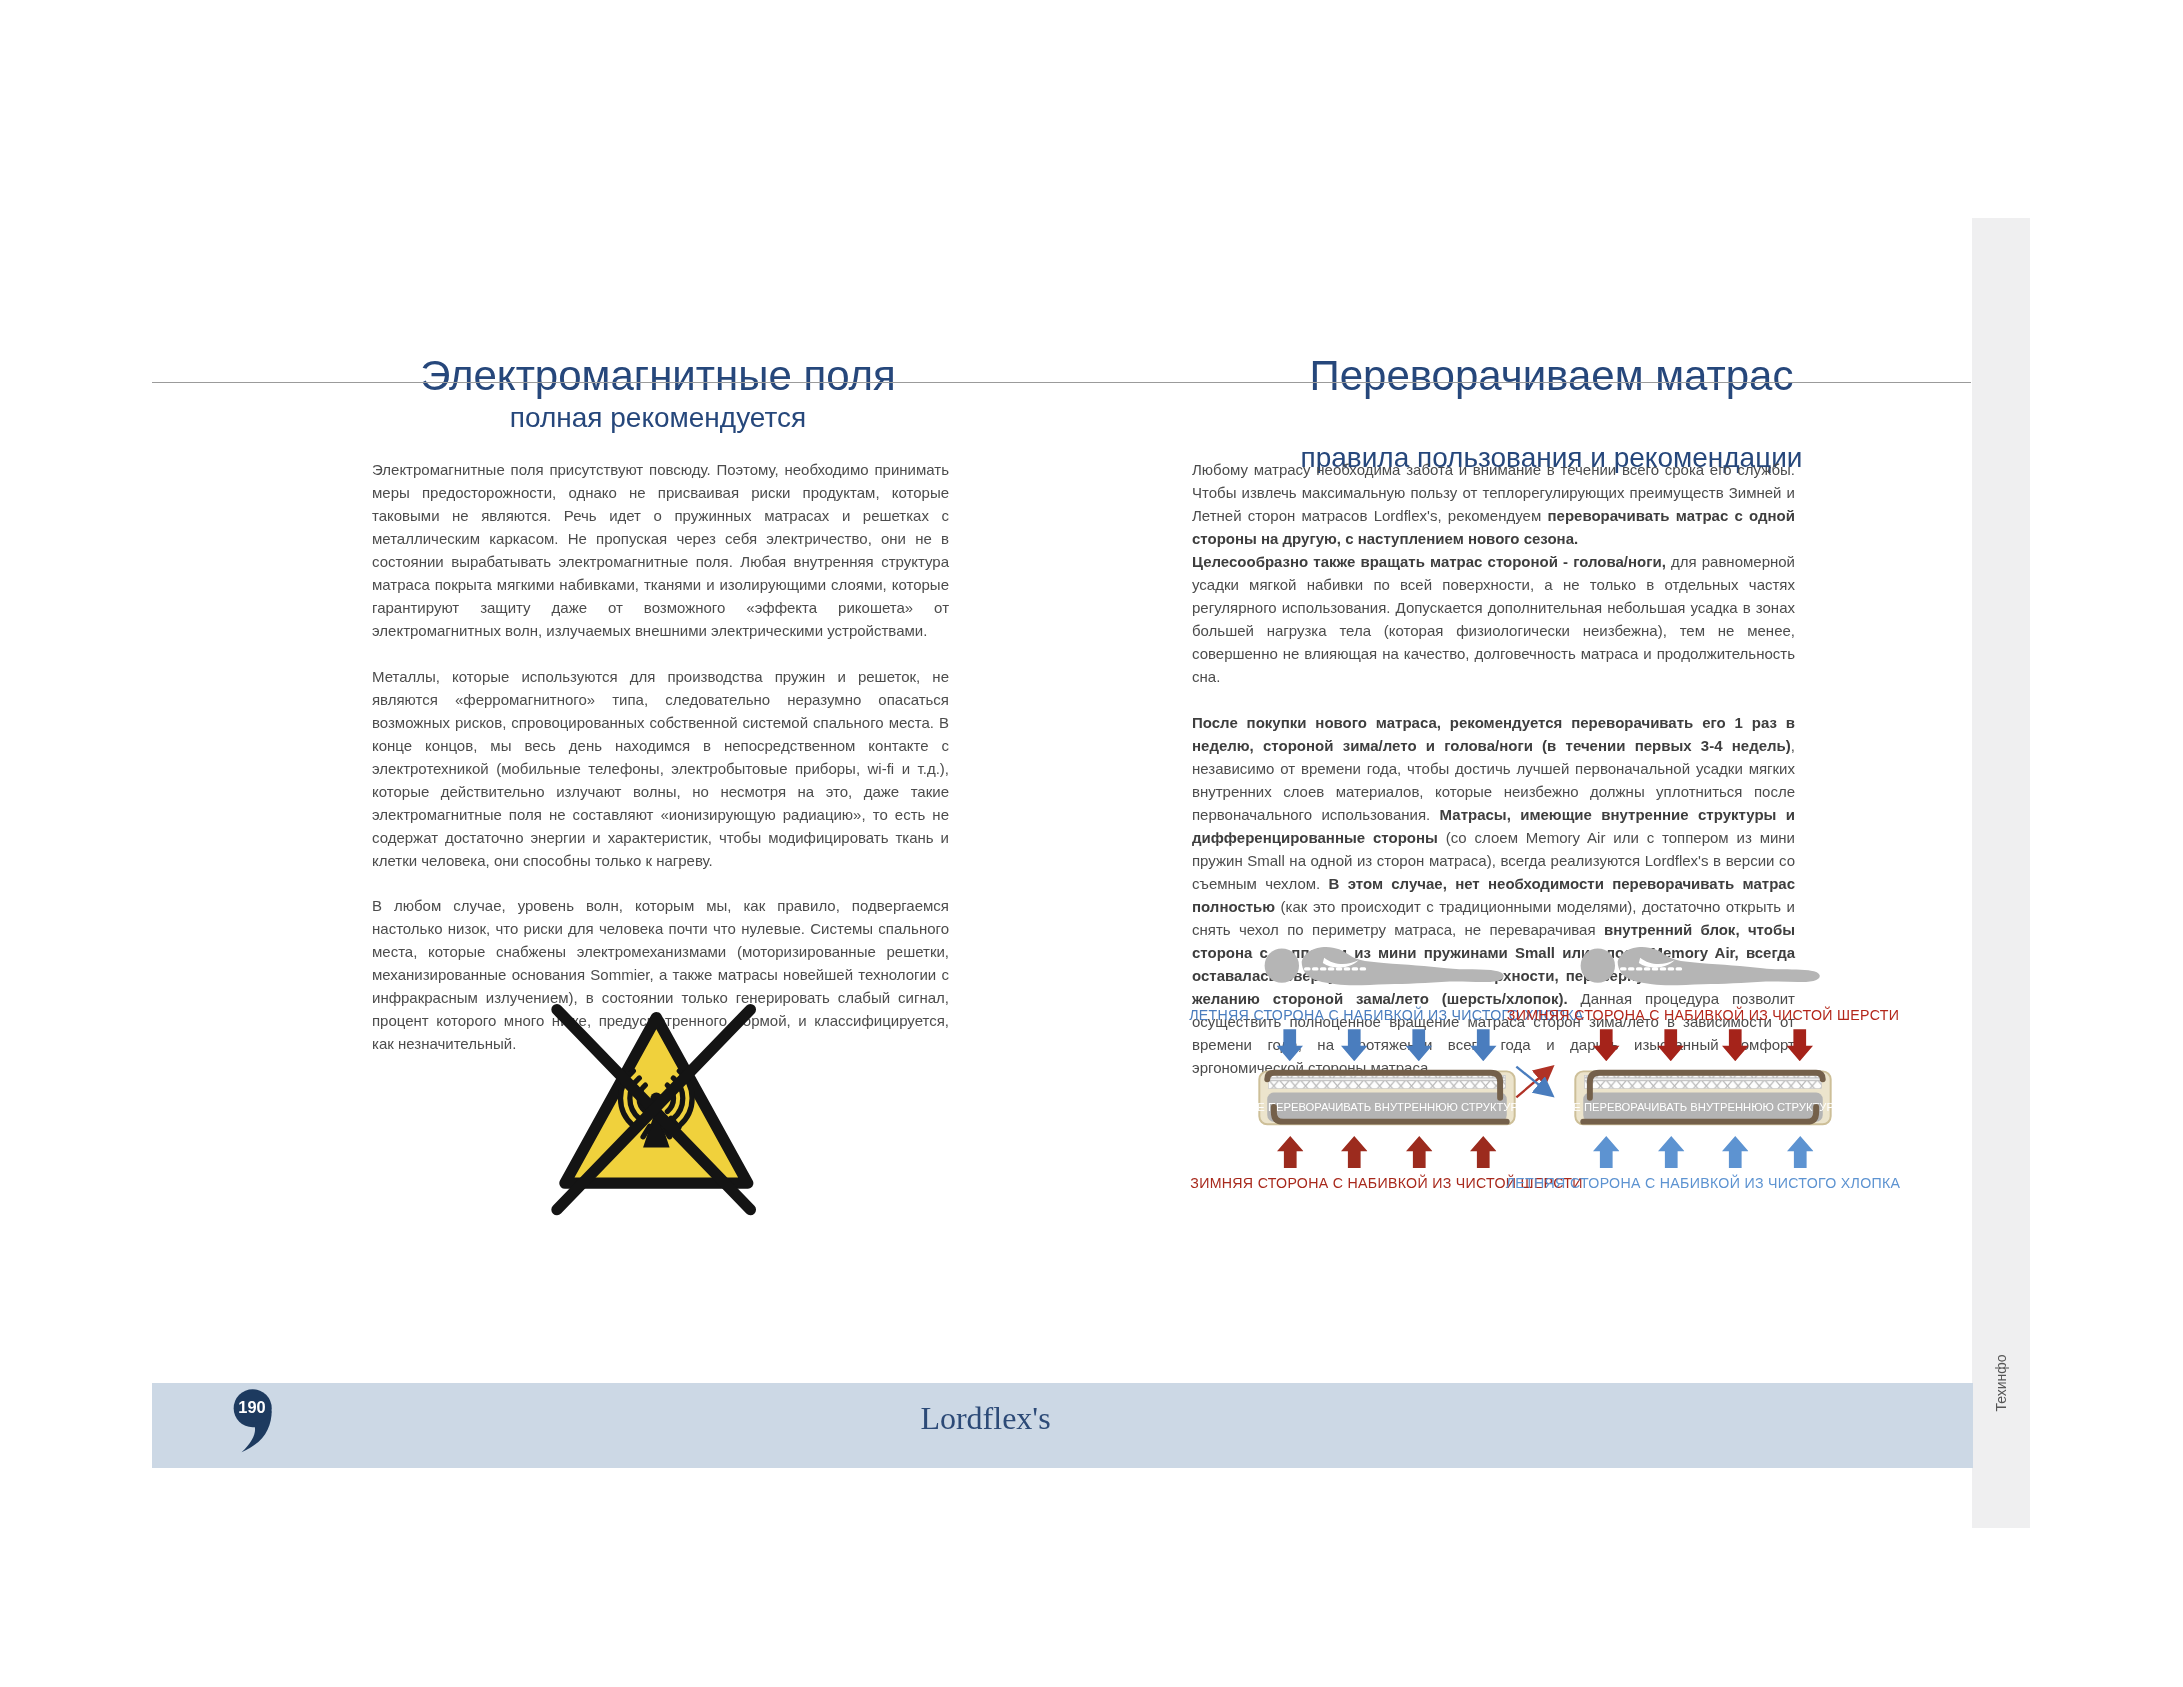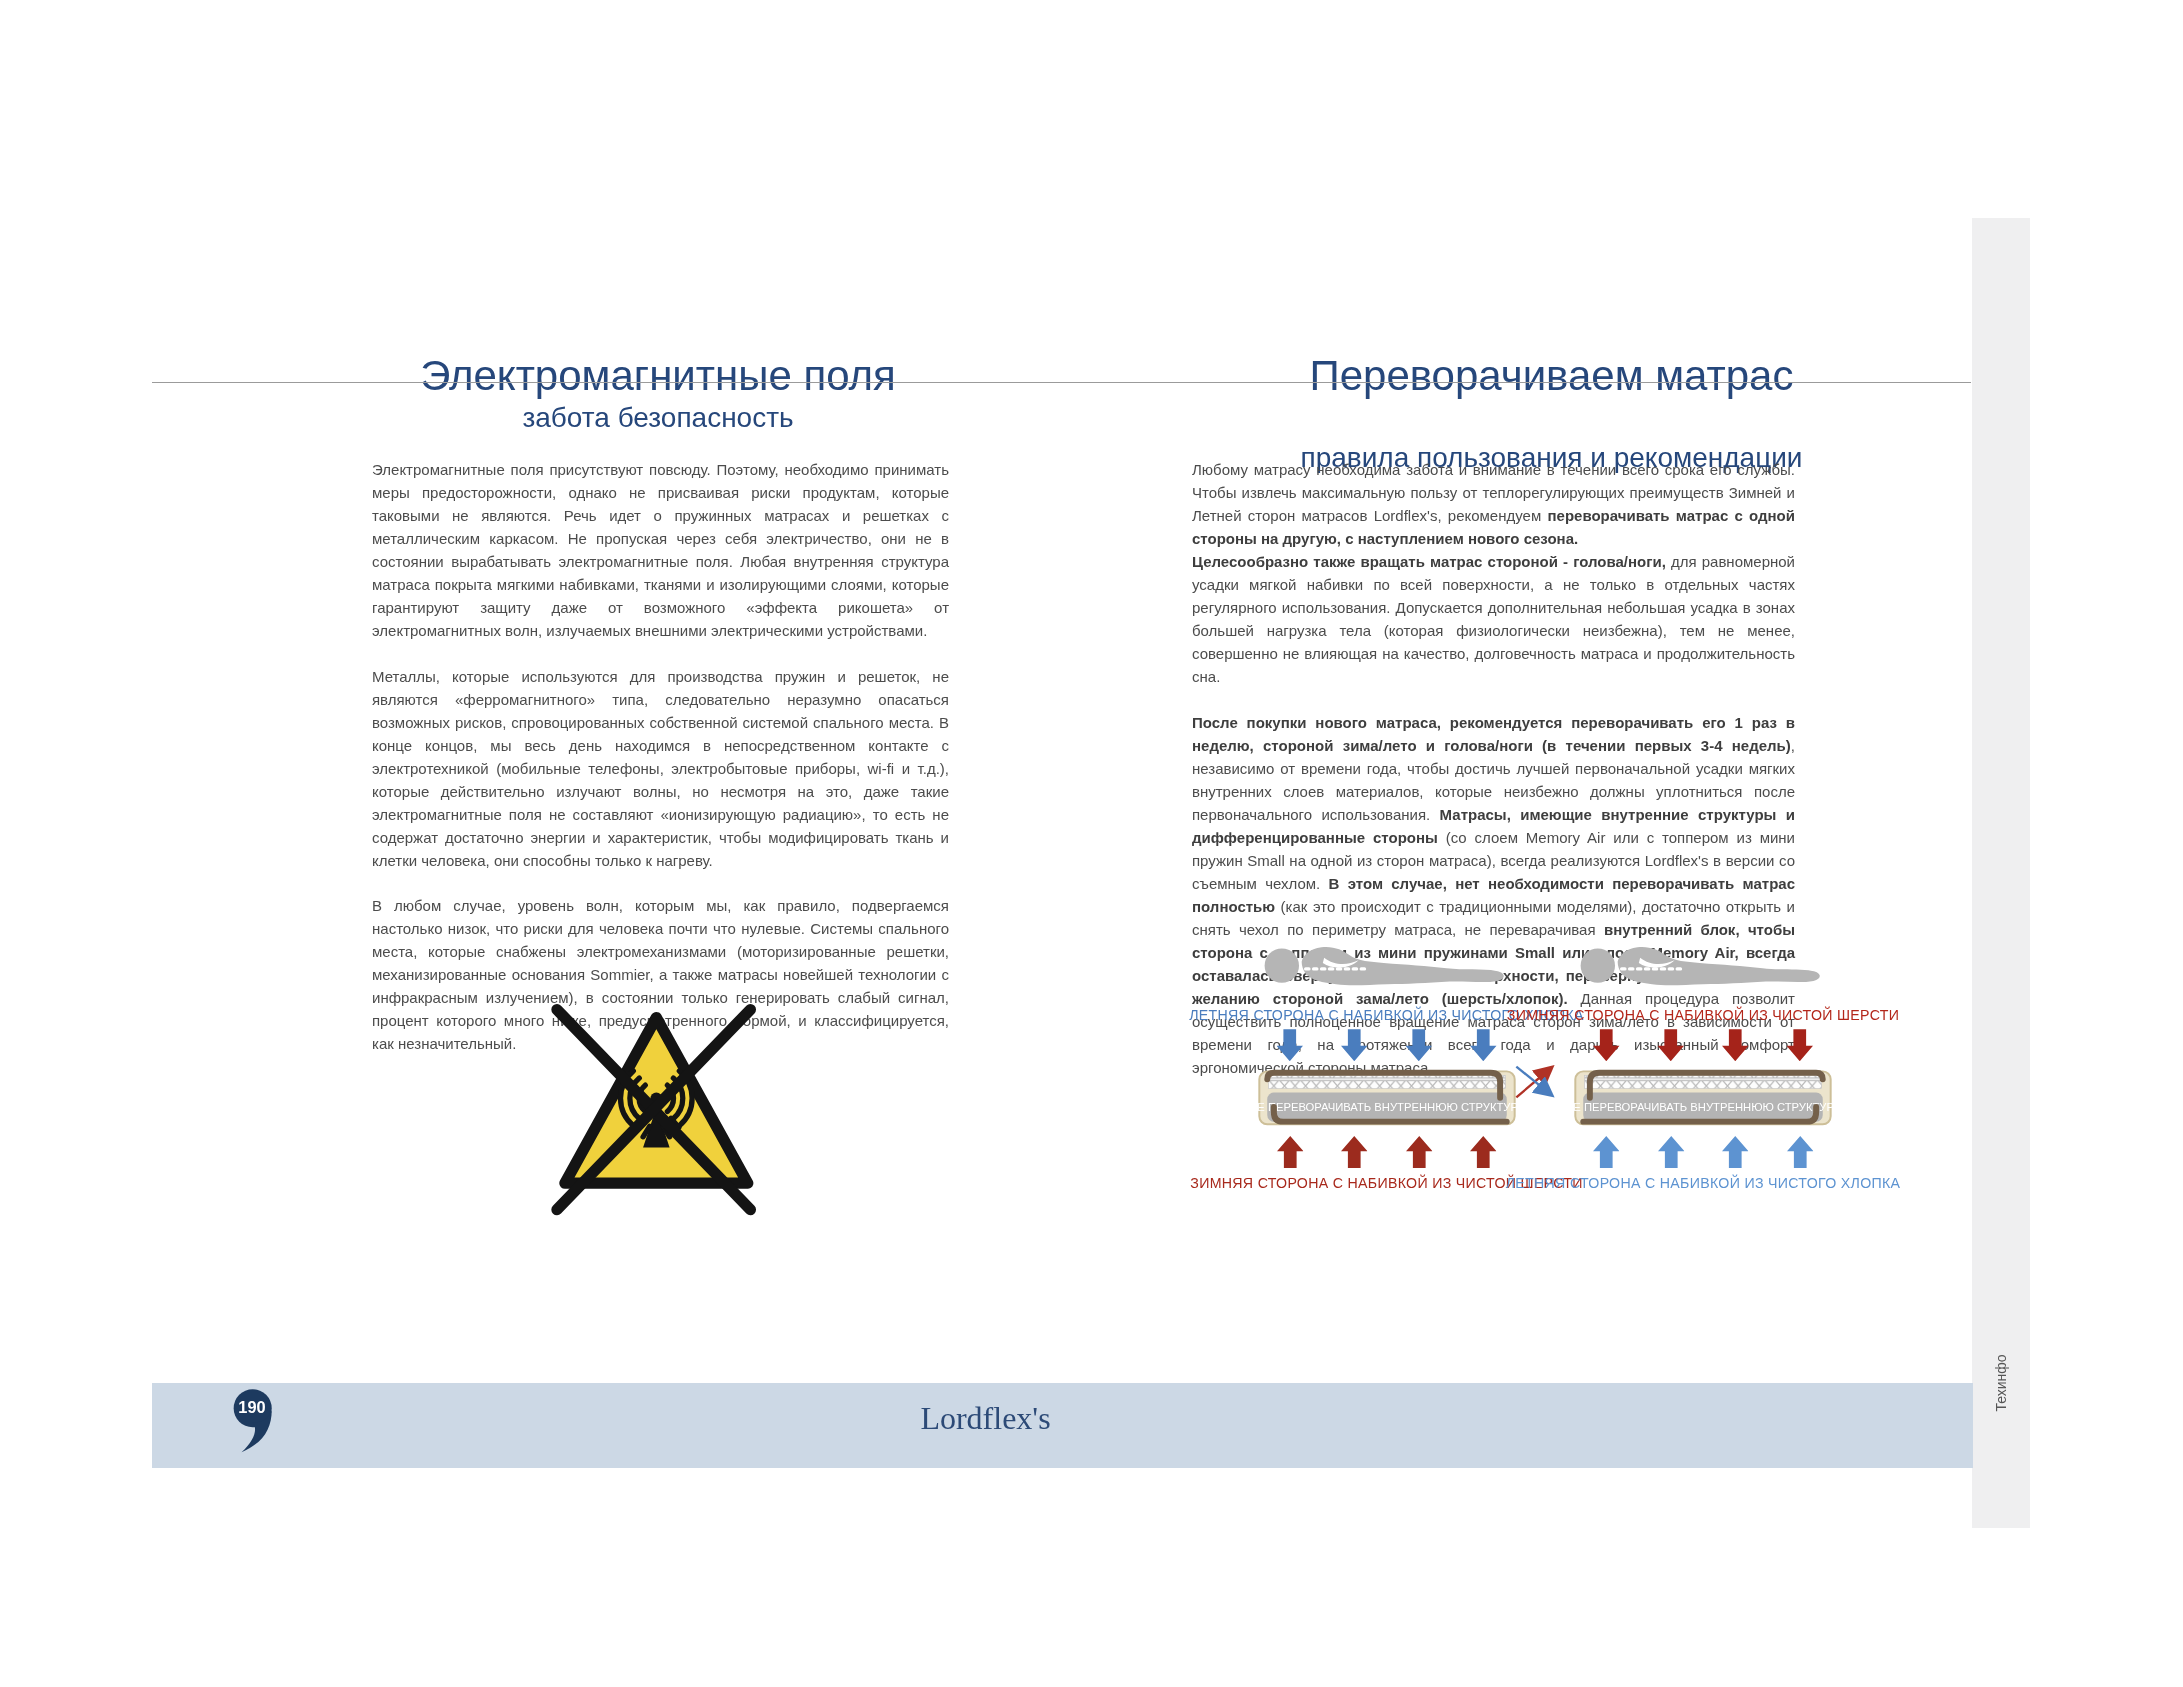--- a/index.html
+++ b/index.html
@@ -30,21 +30,21 @@
 <div id="page">
 
   <div class="abs sidestrip" style="left:1972px;top:218px;width:58px;height:1310px;"></div>
   <div class="abs striplabel" style="left:1935px;top:1373px;width:132px;height:20px;line-height:20px;">Техинфо</div>
 
   <div class="abs title" style="left:367px;top:310px;width:582px;">Электромагнитные поля</div>
   <div class="abs title" style="left:1250px;top:310px;width:603px;">Переворачиваем матрас</div>
 
   <div class="abs rule" style="left:152px;top:382px;width:1819px;"></div>
 
-  <div class="abs subtitle" style="left:367px;top:402px;width:582px;">забота безопасность</div>
+  <div class="abs subtitle" style="left:367px;top:402px;width:582px;">полная рекомендуется</div>
   <div class="abs subtitle" style="left:1250px;top:402px;width:603px;margin-top:40px;">правила пользования и рекомендации</div>
 
   <div class="abs bodytext" style="left:372px;top:458px;width:577px;">
     <p>Электромагнитные поля присутствуют повсюду. Поэтому, необходимо принимать меры предосторожности, однако не присваивая риски продуктам, которые таковыми не являются. Речь идет о пружинных матрасах и решетках с металлическим каркасом. Не пропуская через себя электричество, они не в состоянии вырабатывать электромагнитные поля. Любая внутренняя структура матраса покрыта мягкими набивками, тканями и изолирующими слоями, которые гарантируют защиту даже от возможного «эффекта рикошета» от электромагнитных волн, излучаемых внешними электрическими устройствами.</p>
     <p>Металлы, которые используются для производства пружин и решеток, не являются «ферромагнитного» типа, следовательно неразумно опасаться возможных рисков, спровоцированных собственной системой спального места. В конце концов, мы весь день находимся в непосредственном контакте с электротехникой (мобильные телефоны, электробытовые приборы, wi-fi и т.д.), которые действительно излучают волны, но несмотря на это, даже такие электромагнитные поля не составляют «ионизирующую радиацию», то есть не содержат достаточно энергии и характеристик, чтобы модифицировать ткань и клетки человека, они способны только к нагреву.</p>
     <p>В любом случае, уровень волн, которым мы, как правило, подвергаемся настолько низок, что риски для человека почти что нулевые. Системы спального места, которые снабжены электромеханизмами (моторизированные решетки, механизированные основания Sommier, а также матрасы новейшей технологии с инфракрасным излучением), в состоянии только генерировать слабый сигнал, процент которого много ниже, предусмотренного нормой, и классифицируется, как незначительный.</p>
   </div>
 
   <div class="abs bodytext" style="left:1192px;top:458px;width:603px;">
     <p><span>Любому матрасу необходима забота и внимание в течении всего срока его службы. Чтобы извлечь максимальную пользу от теплорегулирующих преимуществ Зимней и Летней сторон матрасов Lordflex's, рекомендуем </span><span class="b">переворачивать матрас с одной стороны на другую, с наступлением нового сезона.</span><br><span class="b">Целесообразно также вращать матрас стороной - голова/ноги,</span><span> для равномерной усадки мягкой набивки по всей поверхности, а не только в отдельных частях регулярного использования. Допускается дополнительная небольшая усадка в зонах большей нагрузка тела (которая физиологически неизбежна), тем не менее, совершенно не влияющая на качество, долговечность матраса и продолжительность сна.</span></p>

